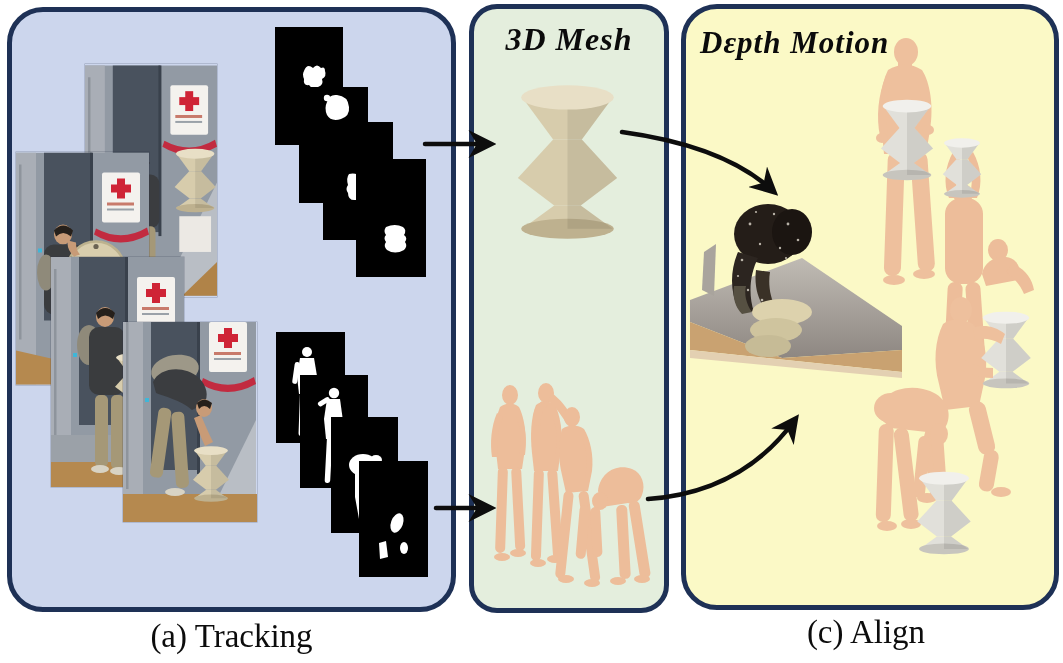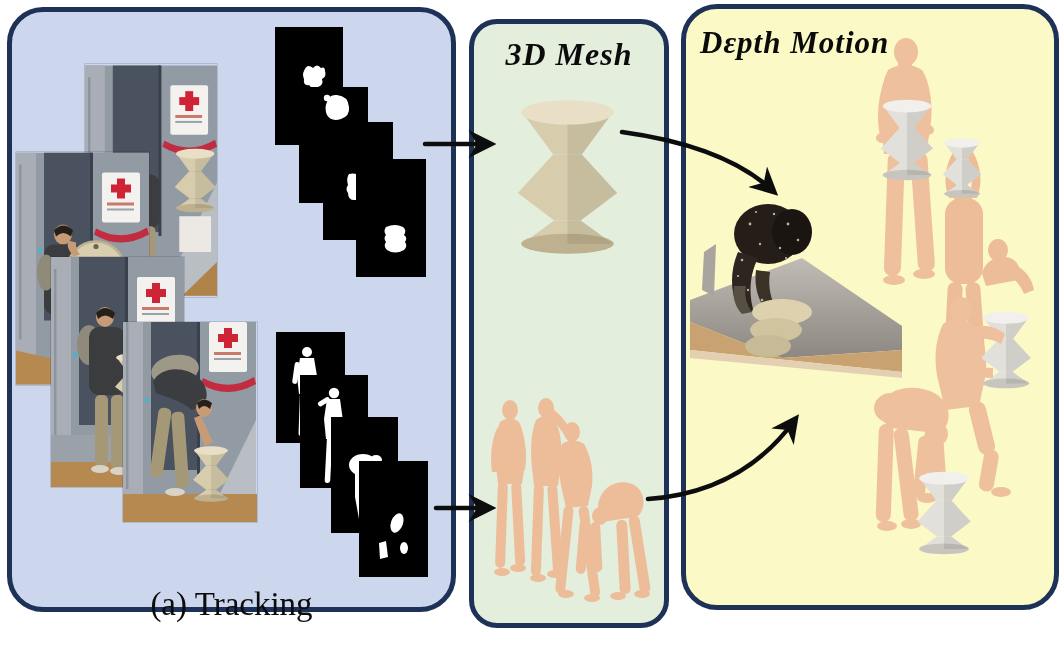--- a/index.html
+++ b/index.html
@@ -8,39 +8,39 @@
     font-family:"Liberation Serif", serif; overflow:hidden;
   }
   .panel {
     position:absolute; box-sizing:border-box;
     border:5px solid var(--panel_border,#1e3156);
     overflow:hidden; z-index:1;
   }
   .panel-a { left:7px;  top:7px; width:449px; height:605px; border-radius:36px;
              background:var(--panel_tracking_bg,#ccd6ed); }
   .panel-b { left:469px; top:4px; width:200px; height:609px; border-radius:28px;
-             background:var(--panel_reconstruction_bg,#e4eedd);margin-top:15px; }
+             background:var(--panel_reconstruction_bg,#e4eedd); }
   .panel-c { left:681px; top:4px; width:378px; height:606px; border-radius:36px;
              background:var(--panel_align_bg,#fbf9c6); }
   .abs { position:absolute; }
   .photo { position:absolute; box-shadow:0 0 0 0.5px rgba(40,50,70,.35); }
   .mask  { position:absolute; background:var(--mask_bg,#000); }
   .ptitle {
     position:absolute; left:0; right:0; text-align:center;
     font-style:italic; font-weight:700; font-size:32px; letter-spacing:1px;
     color:var(--title_text,#0b0b0b); white-space:nowrap;
   }
   .t-mesh   { top:12px; }
   .t-motion { top:316px; }
   .t-depth  { top:16px; left:14px; right:auto; font-size:31px; }
   .caption {
     position:absolute; text-align:center; font-size:33px;
     color:var(--caption_text,#0c0c0c); z-index:5; white-space:nowrap;
   }
-  .cap-a { left:7px;   width:449px; top:586px; }
+  .cap-a { left:7px;   width:449px; top:618px; }
   .cap-b { left:421px; width:336px; top:618px; }
   .cap-c { left:686px; width:360px; top:614px; }
   .overlay { position:absolute; left:0; top:0; z-index:20; pointer-events:none; }
   .stool-cream { --s1:#e8dfc6; --s2:#d7ccac; --s3:#beb18f; }
   .stool-white { --s1:#f1f0ec; --s2:#e1e0da; --s3:#c7c5be; }
   svg { display:block; }
 </style>
 </head>
 <body>
 
@@ -344,13 +344,14 @@
     </defs>
     <g stroke="#0d0d0d" stroke-width="4.5" fill="none" stroke-linecap="round">
       <path d="M425,144 L488,144" marker-end="url(#ah)"></path>
       <path d="M436,508 L488,508" marker-end="url(#ah)"></path>
       <path d="M622,132 Q724,146 772,190" marker-end="url(#ah)"></path>
       <path d="M648,499 Q742,492 794,421" marker-end="url(#ah)"></path>
     </g>
   </svg>
 
   <div class="caption cap-a">(a) Tracking</div>
+  <div class="caption cap-c">(c) Align</div>
 </div>
 
 </body></html>

